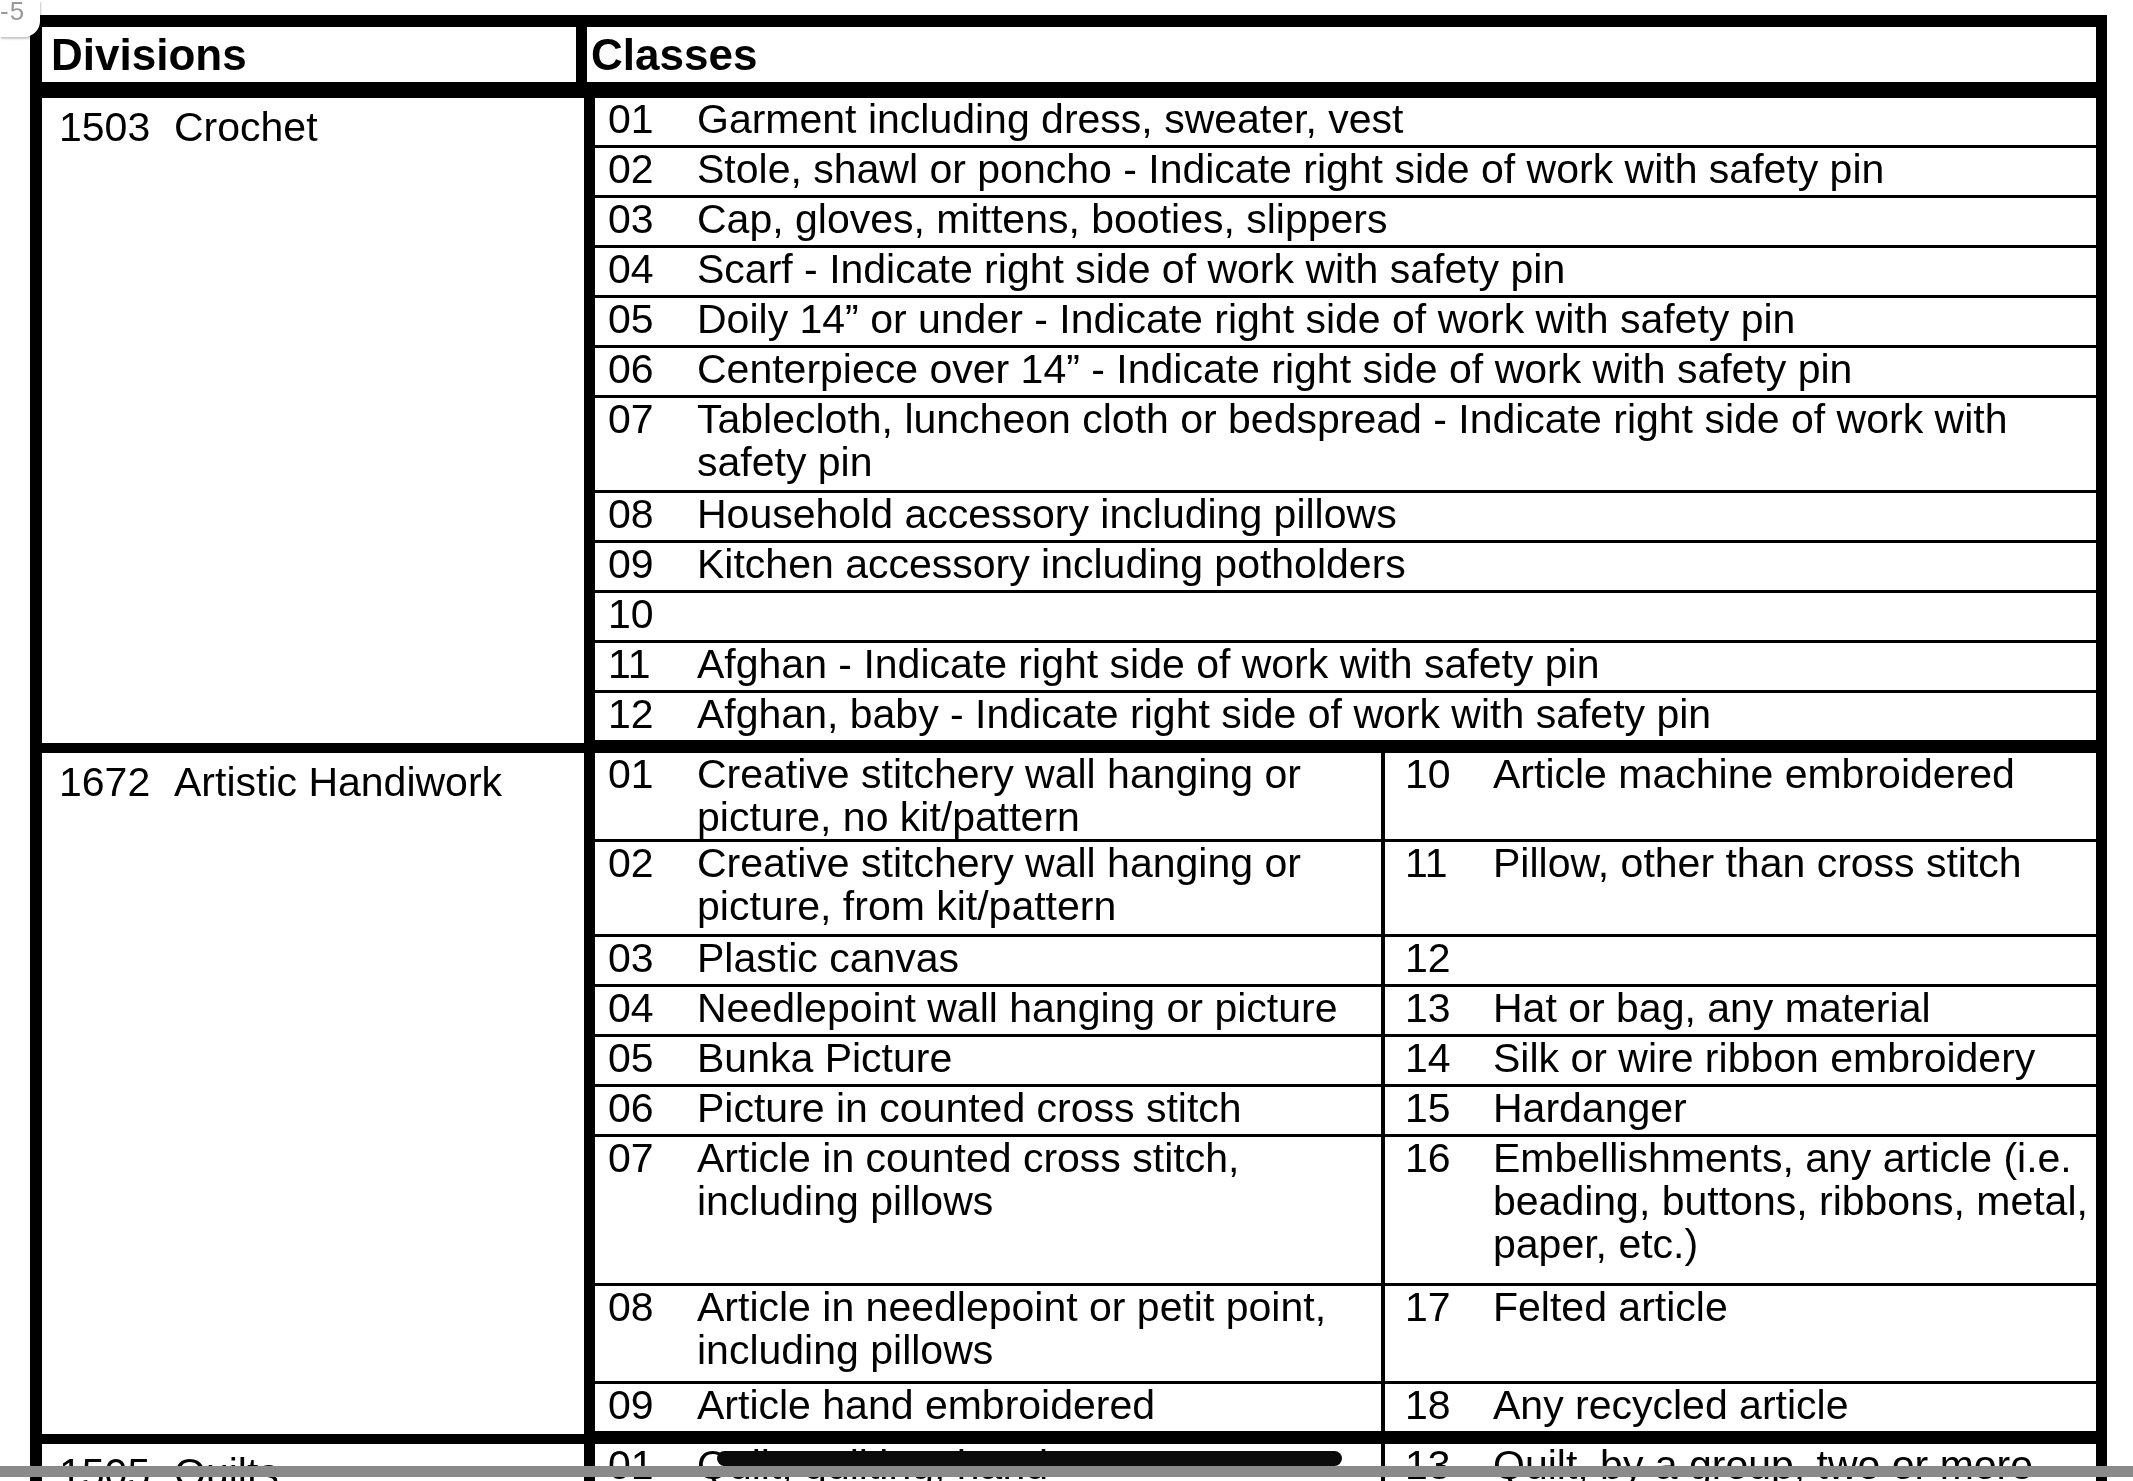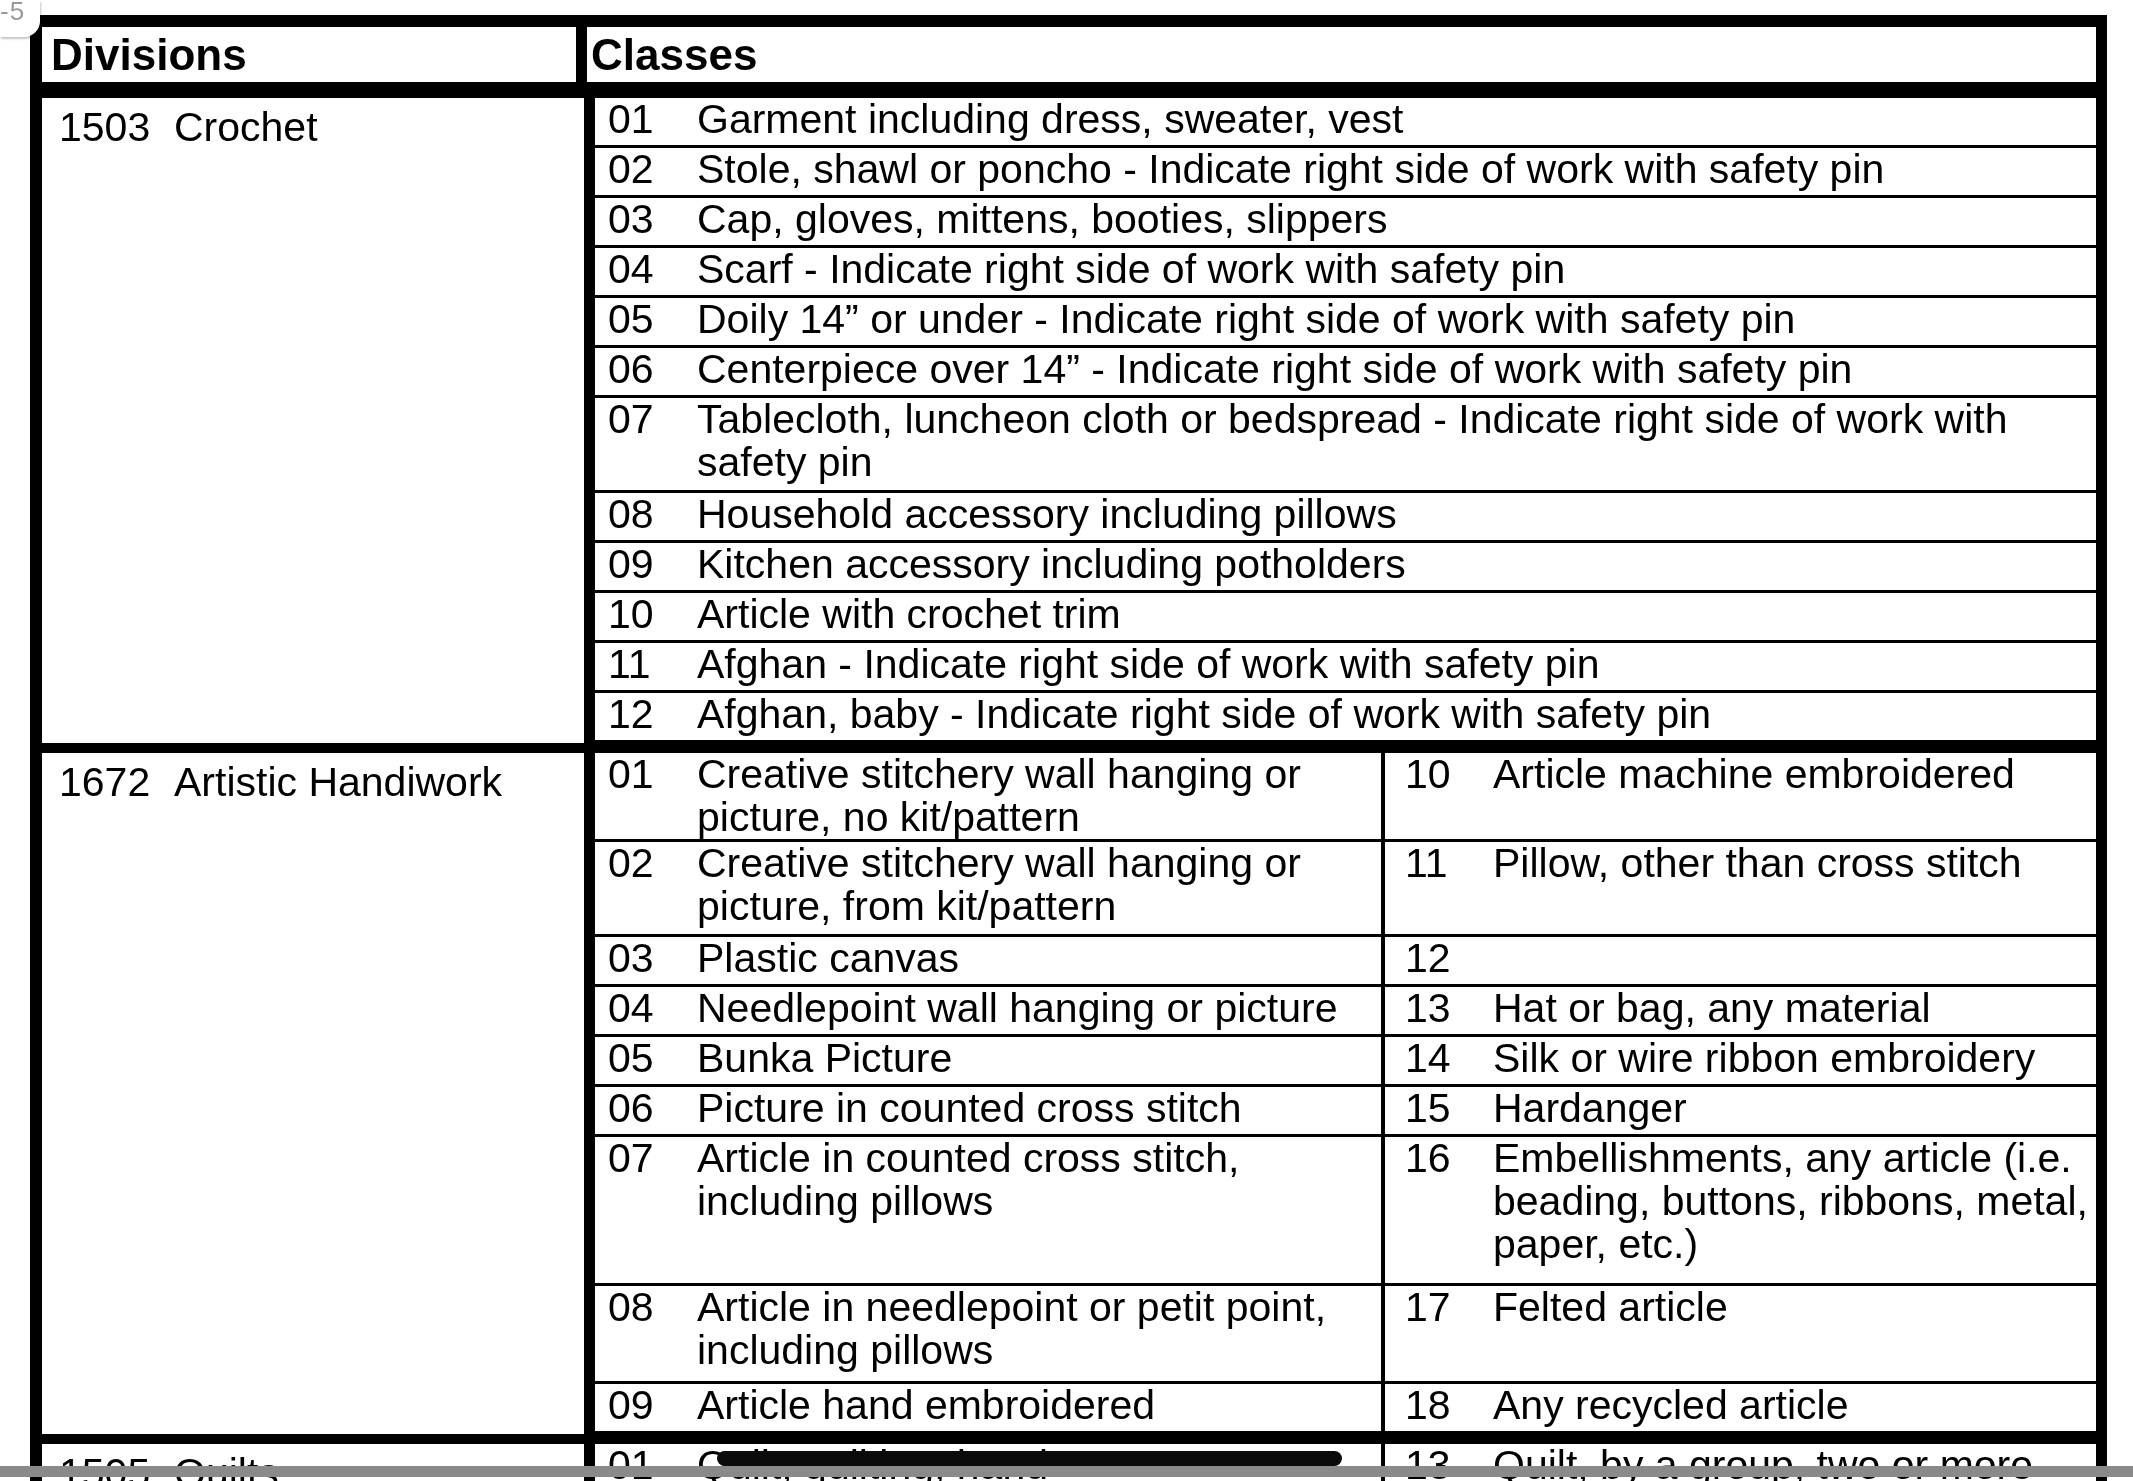--- a/index.html
+++ b/index.html
@@ -136,23 +136,20 @@
               <div class="cell full">
                 <div class="num">09</div>
                 <div class="desc">
                   <div>Kitchen accessory including potholders</div>
                 </div>
               </div>
             </div>
             <div class="crow" style="min-height: 47px;">
               <div class="cell full">
                 <div class="num">10</div>
-                <div class="desc">
-                  <div>Article with crochet trim</div>
-                </div>
               </div>
             </div>
             <div class="crow" style="min-height: 47px;">
               <div class="cell full">
                 <div class="num">11</div>
                 <div class="desc">
                   <div>Afghan - Indicate right side of work with safety pin</div>
                 </div>
               </div>
             </div>

